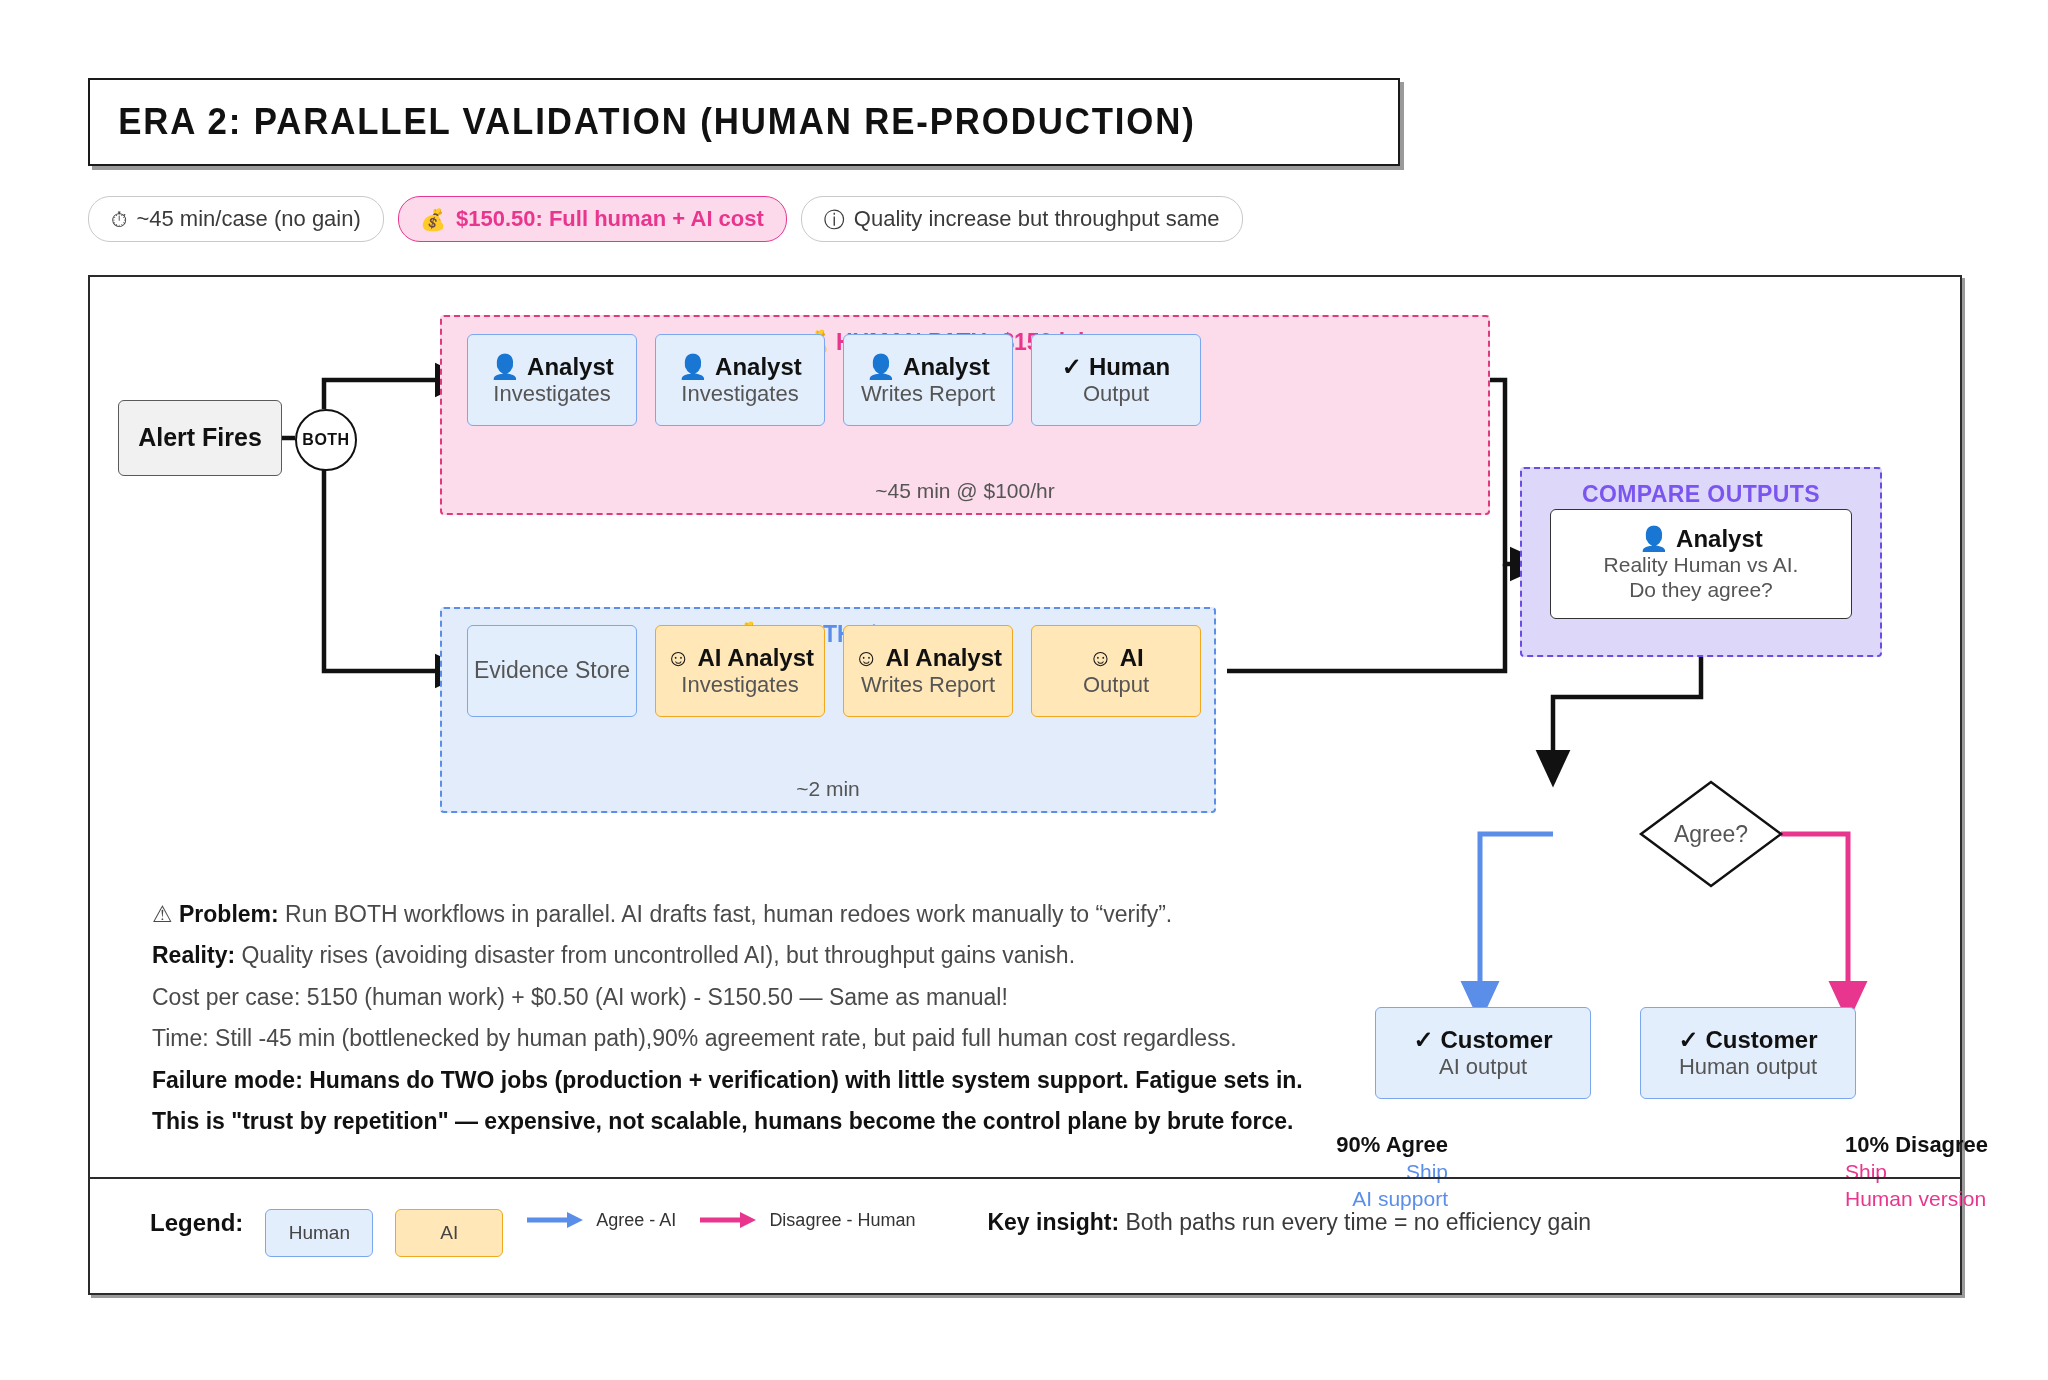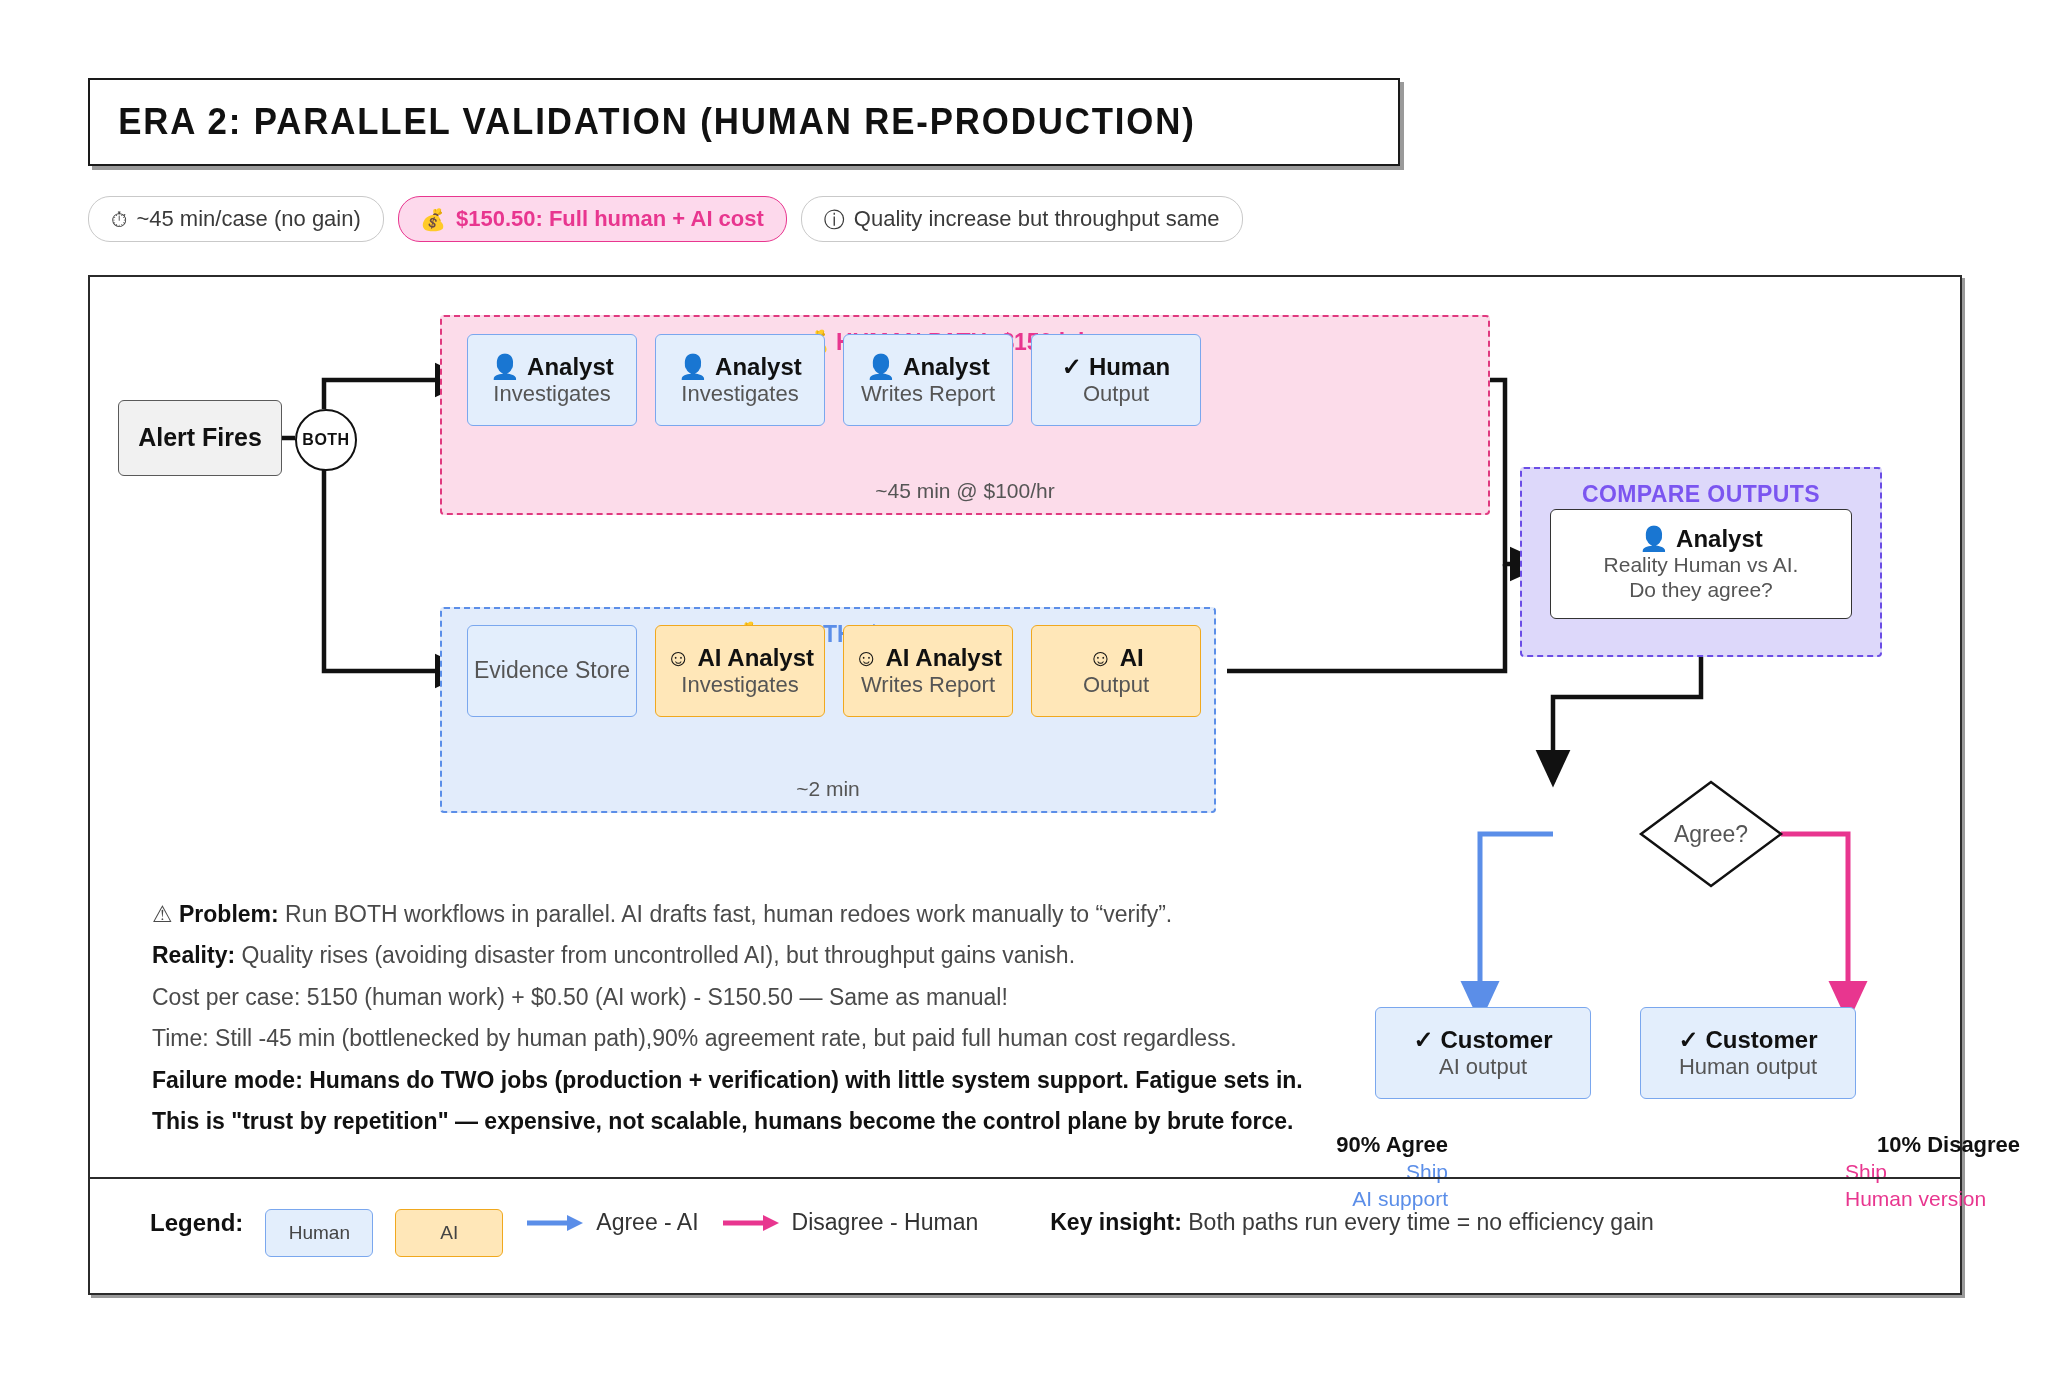--- a/index.html
+++ b/index.html
@@ -68,21 +68,21 @@
   
   #compare-node{left:1460px;top:232px;width:302px;height:110px;}
   #compare-node .sub{font-size:21px;}
 
   
   #diamond{position:absolute;left:1551px;top:790px;width:140px;height:104px;}
   #diamond .dlabel{position:absolute;left:0;top:0;width:140px;height:104px;
     display:flex;align-items:center;justify-content:center;font-size:23px;color:#555;}
 
   .sidelabel{position:absolute;font-size:21px;line-height:1.28;white-space:nowrap;}
-  .sidelabel b{font-size:22px;color:#111;display:block;margin-left:32px;}
+  .sidelabel b{font-size:22px;color:#111;display:block;}
   #lbl-agree{left:1358px;top:854px;text-align:right;color:#5b8ee8;}
   #lbl-agree b{color:#111;}
   #lbl-disagree{left:1755px;top:854px;text-align:left;color:#e8368f;}
   #lbl-disagree b{color:#111;}
 
   
   #cust-ai{left:1385px;top:1015px;width:208px;height:92px;}
   #cust-hu{left:1650px;top:1015px;width:208px;height:92px;}
 
   
@@ -93,21 +93,21 @@
 
   
   #legend-divider{position:absolute;left:0;top:900px;width:100%;height:0;
     border-top:2px solid #2b2b2b;}
   #legend{position:absolute;left:60px;top:932px;display:flex;align-items:flex-start;gap:22px;}
   #legend .lg-title{font-size:24px;font-weight:bold;color:#111;}
   .swatch{width:106px;height:46px;border-radius:6px;display:flex;align-items:center;
     justify-content:center;font-size:19px;color:#444;}
   .sw-human{background:#e3eefc;border:1.5px solid #7aa7ee;}
   .sw-ai{background:#ffe7b8;border:1.5px solid #f0a81e;}
-  .lgitem{display:flex;align-items:center;gap:9px;font-size:23px;color:#333;white-space:nowrap;}
+  .lgitem{display:flex;align-items:center;gap:9px;font-size:18px;color:#333;white-space:nowrap;}
   #key-insight{margin-left:50px;font-size:23px;color:#3a3a3a;white-space:nowrap;}
   #key-insight b{color:#111;}
 
   svg.ov{position:absolute;left:0;top:0;width:1870px;height:1016px;pointer-events:none;}
 </style>
 </head>
 <body>
 
 <div id="title-box">
   <div id="title-text">ERA 2: PARALLEL VALIDATION (HUMAN RE-PRODUCTION)</div>

